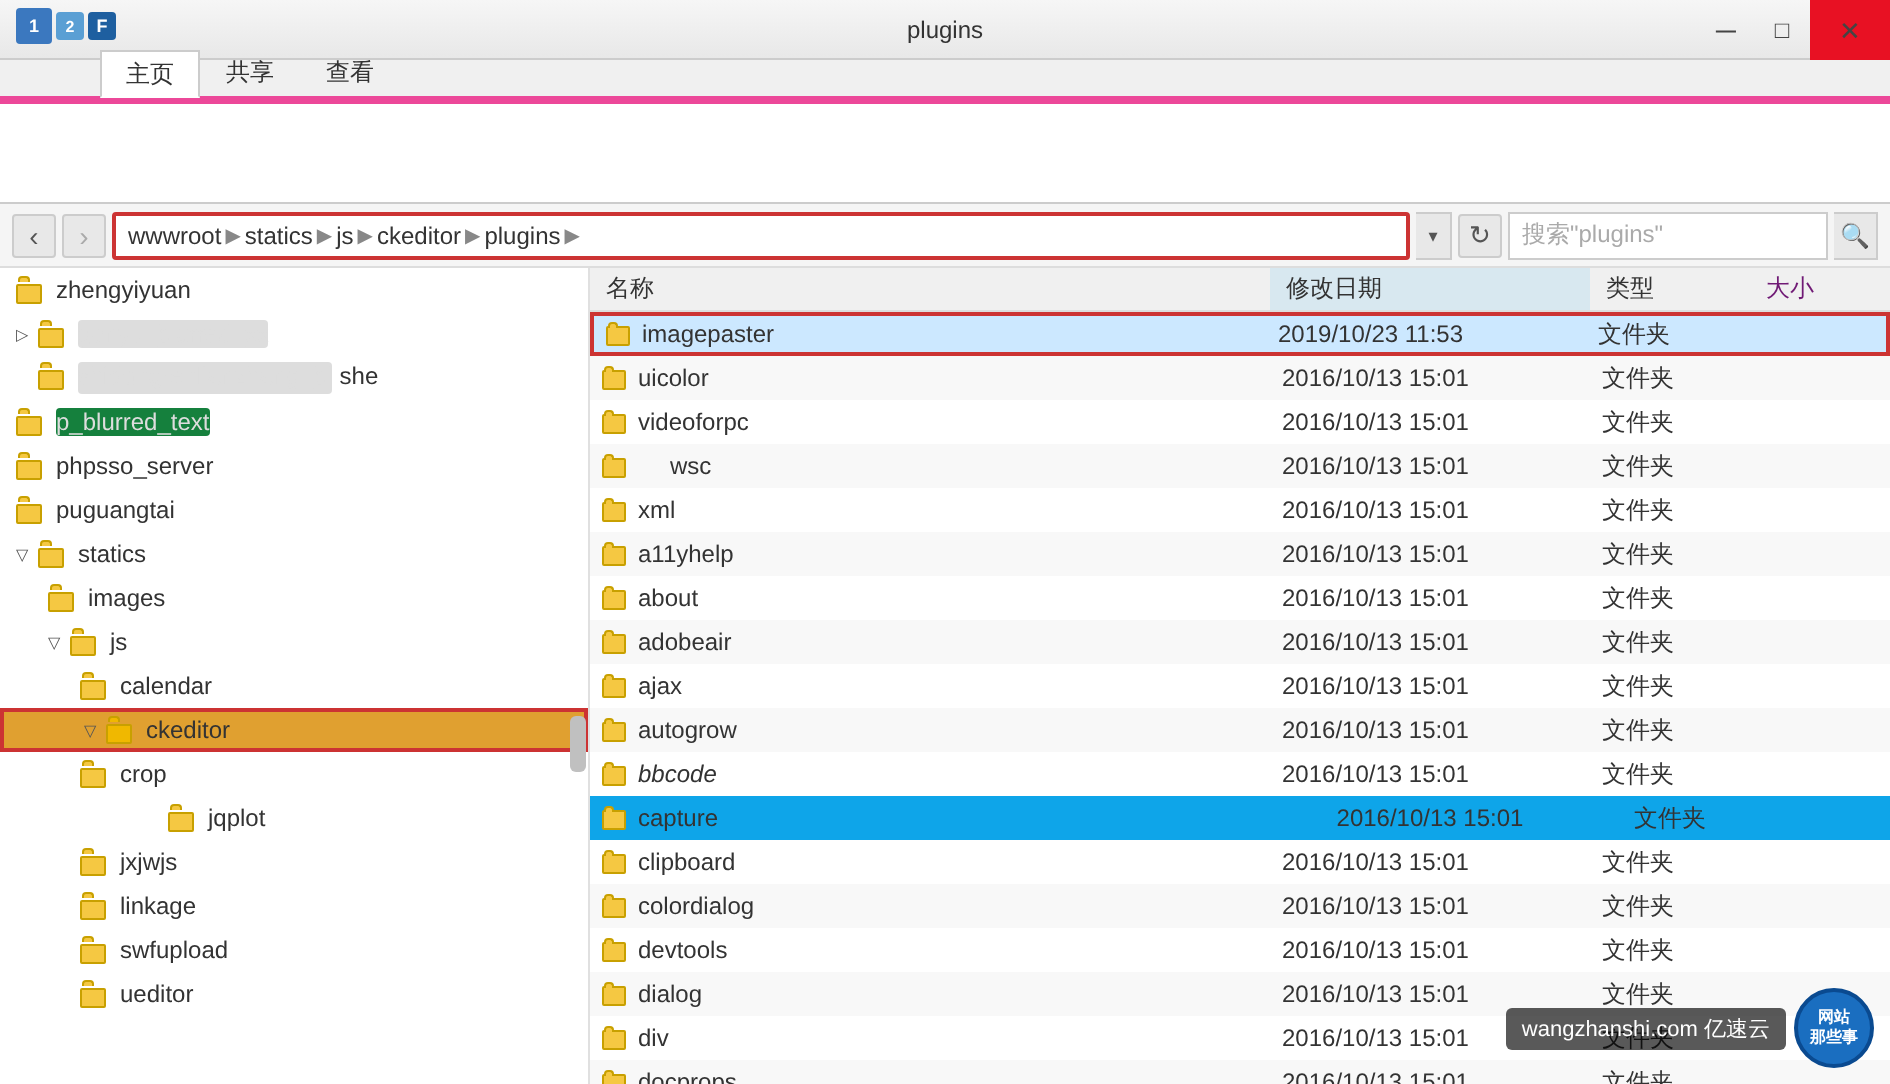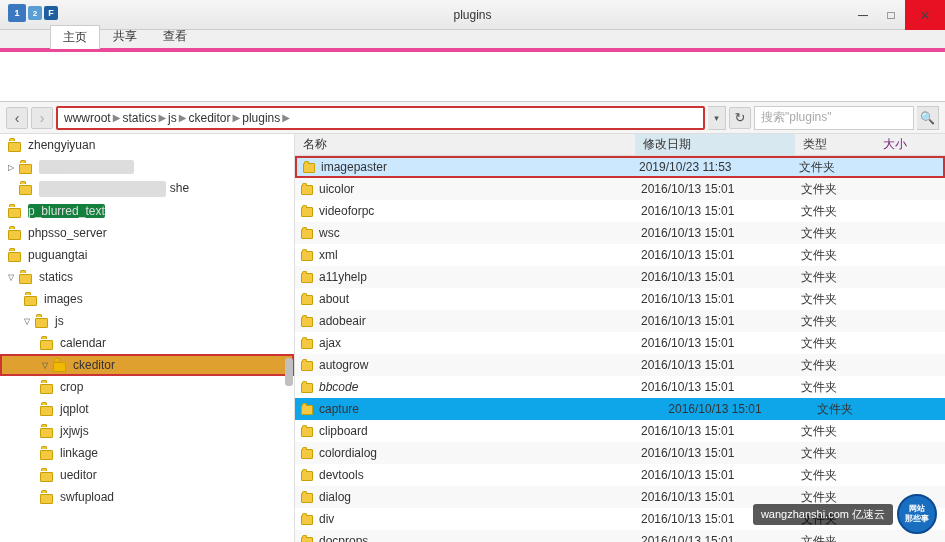--- a/index.html
+++ b/index.html
@@ -177,21 +177,21 @@
     </div>
 
     <div style="display:flex;align-items:center;padding:3px 8px 3px 40px;cursor:pointer;font-size:12px;color:#333;height:22px;">
       <span style="width:16px;height:14px;margin-right:4px;flex-shrink:0;position:relative;display:inline-flex;">
         <span style="width:13px;height:10px;background:#f5c842;border:1px solid #c8a000;border-radius:1px;position:absolute;bottom:0;"></span>
         <span style="width:6px;height:3px;background:#f5c842;border:1px solid #c8a000;border-bottom:none;border-radius:2px 2px 0 0;position:absolute;top:0;left:1px;"></span>
       </span>
       <span>crop</span>
     </div>
 
-    <div style="display:flex;align-items:center;padding:3px 8px 3px 40px;cursor:pointer;font-size:12px;color:#333;height:22px;">
+    <div style="display:flex;align-items:center;padding:3px 8px 3px 40px;cursor:pointer;font-size:12px;color:#333;height:22px;margin-left:44px;">
       <span style="width:16px;height:14px;margin-right:4px;flex-shrink:0;position:relative;display:inline-flex;">
         <span style="width:13px;height:10px;background:#f5c842;border:1px solid #c8a000;border-radius:1px;position:absolute;bottom:0;"></span>
         <span style="width:6px;height:3px;background:#f5c842;border:1px solid #c8a000;border-bottom:none;border-radius:2px 2px 0 0;position:absolute;top:0;left:1px;"></span>
       </span>
       <span>jqplot</span>
     </div>
 
     <div style="display:flex;align-items:center;padding:3px 8px 3px 40px;cursor:pointer;font-size:12px;color:#333;height:22px;">
       <span style="width:16px;height:14px;margin-right:4px;flex-shrink:0;position:relative;display:inline-flex;">
         <span style="width:13px;height:10px;background:#f5c842;border:1px solid #c8a000;border-radius:1px;position:absolute;bottom:0;"></span>
@@ -206,29 +206,29 @@
         <span style="width:6px;height:3px;background:#f5c842;border:1px solid #c8a000;border-bottom:none;border-radius:2px 2px 0 0;position:absolute;top:0;left:1px;"></span>
       </span>
       <span>linkage</span>
     </div>
 
     <div style="display:flex;align-items:center;padding:3px 8px 3px 40px;cursor:pointer;font-size:12px;color:#333;height:22px;">
       <span style="width:16px;height:14px;margin-right:4px;flex-shrink:0;position:relative;display:inline-flex;">
         <span style="width:13px;height:10px;background:#f5c842;border:1px solid #c8a000;border-radius:1px;position:absolute;bottom:0;"></span>
         <span style="width:6px;height:3px;background:#f5c842;border:1px solid #c8a000;border-bottom:none;border-radius:2px 2px 0 0;position:absolute;top:0;left:1px;"></span>
       </span>
+      <span>swfupload</span>
+    </div>
+
+    <div style="display:flex;align-items:center;padding:3px 8px 3px 40px;cursor:pointer;font-size:12px;color:#333;height:22px;">
+      <span style="width:16px;height:14px;margin-right:4px;flex-shrink:0;position:relative;display:inline-flex;">
+        <span style="width:13px;height:10px;background:#f5c842;border:1px solid #c8a000;border-radius:1px;position:absolute;bottom:0;"></span>
+        <span style="width:6px;height:3px;background:#f5c842;border:1px solid #c8a000;border-bottom:none;border-radius:2px 2px 0 0;position:absolute;top:0;left:1px;"></span>
+      </span>
       <span>ueditor</span>
-    </div>
-
-    <div style="display:flex;align-items:center;padding:3px 8px 3px 40px;cursor:pointer;font-size:12px;color:#333;height:22px;">
-      <span style="width:16px;height:14px;margin-right:4px;flex-shrink:0;position:relative;display:inline-flex;">
-        <span style="width:13px;height:10px;background:#f5c842;border:1px solid #c8a000;border-radius:1px;position:absolute;bottom:0;"></span>
-        <span style="width:6px;height:3px;background:#f5c842;border:1px solid #c8a000;border-bottom:none;border-radius:2px 2px 0 0;position:absolute;top:0;left:1px;"></span>
-      </span>
-      <span>swfupload</span>
     </div>
 
     <div style="position:absolute;right:1px;top:55%;width:8px;height:28px;background:#c0c0c0;border-radius:3px;"></div>
   </div>
 
   <div style="flex:1;display:flex;flex-direction:column;overflow:hidden;">
 
     <div style="display:grid;grid-template-columns:1fr 160px 80px 70px;height:22px;background:#f0f0f0;border-bottom:1px solid #ddd;align-items:center;">
       <div style="font-size:12px;color:#333;padding:0 8px;cursor:pointer;height:100%;display:flex;align-items:center;">名称</div>
       <div style="font-size:12px;color:#333;padding:0 8px;cursor:pointer;height:100%;display:flex;align-items:center;background:#d8e8f0;">修改日期</div>
@@ -267,21 +267,21 @@
               <span style="width:12px;height:10px;background:#f5c842;border:1px solid #c8a000;border-radius:1px;position:absolute;bottom:0;"></span>
               <span style="width:5px;height:3px;background:#f5c842;border:1px solid #c8a000;border-bottom:none;border-radius:2px 2px 0 0;position:absolute;top:0;left:1px;"></span>
             </span>
             <span>videoforpc</span>
           </div>
           <div style="font-size: 12px; color: rgb(51, 51, 51); padding: 0px 6px; white-space: nowrap;">2016/10/13 15:01</div>
           <div style="font-size: 12px; color: rgb(51, 51, 51); padding: 0px 6px; white-space: nowrap;">文件夹</div>
           <div style="font-size: 12px; color: rgb(51, 51, 51); padding: 0px 6px;"></div>
         </div>
         <div style="display: grid; grid-template-columns: 1fr 160px 80px 70px; height: 22px; align-items: center; background: rgb(248, 248, 248); cursor: pointer;">
-          <div style="font-size: 12px; color: rgb(51, 51, 51); padding: 0px 6px; white-space: nowrap; overflow: hidden; display: flex; align-items: center; gap: 4px;">
+          <div style="font-size: 12px; color: rgb(51, 51, 51); padding: 0px 6px; white-space: nowrap; overflow: hidden; display: flex; align-items: center; gap: 20px;">
             <span style="width: 14px; height: 12px; flex-shrink: 0; position: relative; display: inline-flex;">
               <span style="width:12px;height:10px;background:#f5c842;border:1px solid #c8a000;border-radius:1px;position:absolute;bottom:0;"></span>
               <span style="width:5px;height:3px;background:#f5c842;border:1px solid #c8a000;border-bottom:none;border-radius:2px 2px 0 0;position:absolute;top:0;left:1px;"></span>
             </span>
             <span>wsc</span>
           </div>
           <div style="font-size: 12px; color: rgb(51, 51, 51); padding: 0px 6px; white-space: nowrap;">2016/10/13 15:01</div>
           <div style="font-size: 12px; color: rgb(51, 51, 51); padding: 0px 6px; white-space: nowrap;">文件夹</div>
           <div style="font-size: 12px; color: rgb(51, 51, 51); padding: 0px 6px;"></div>
         </div>

